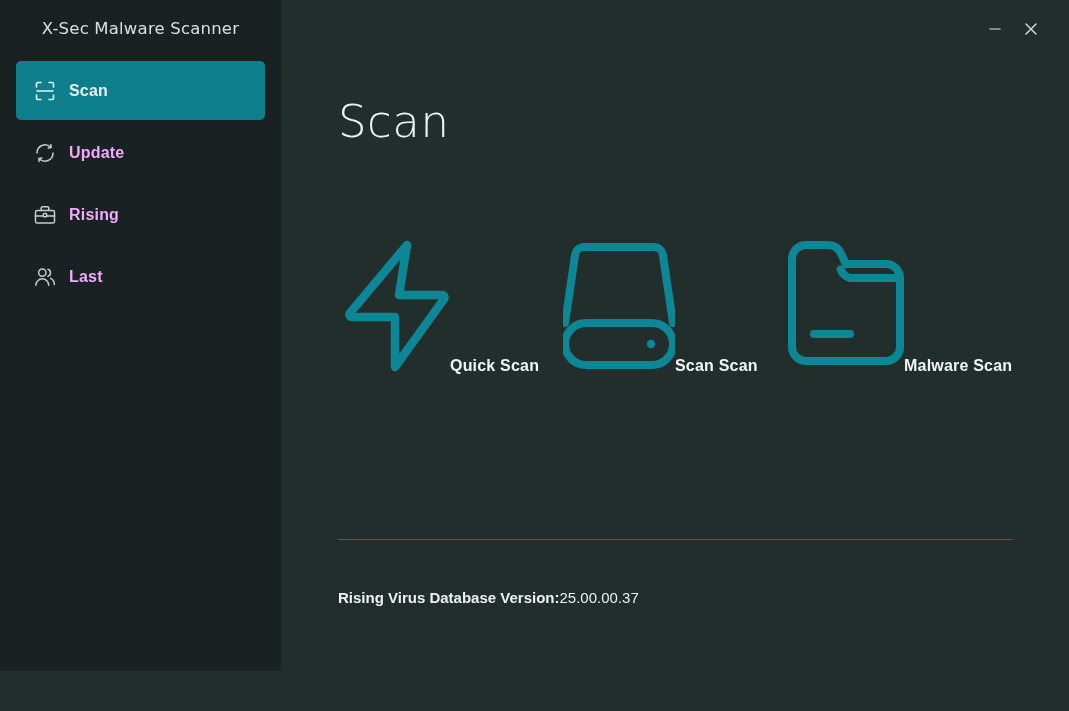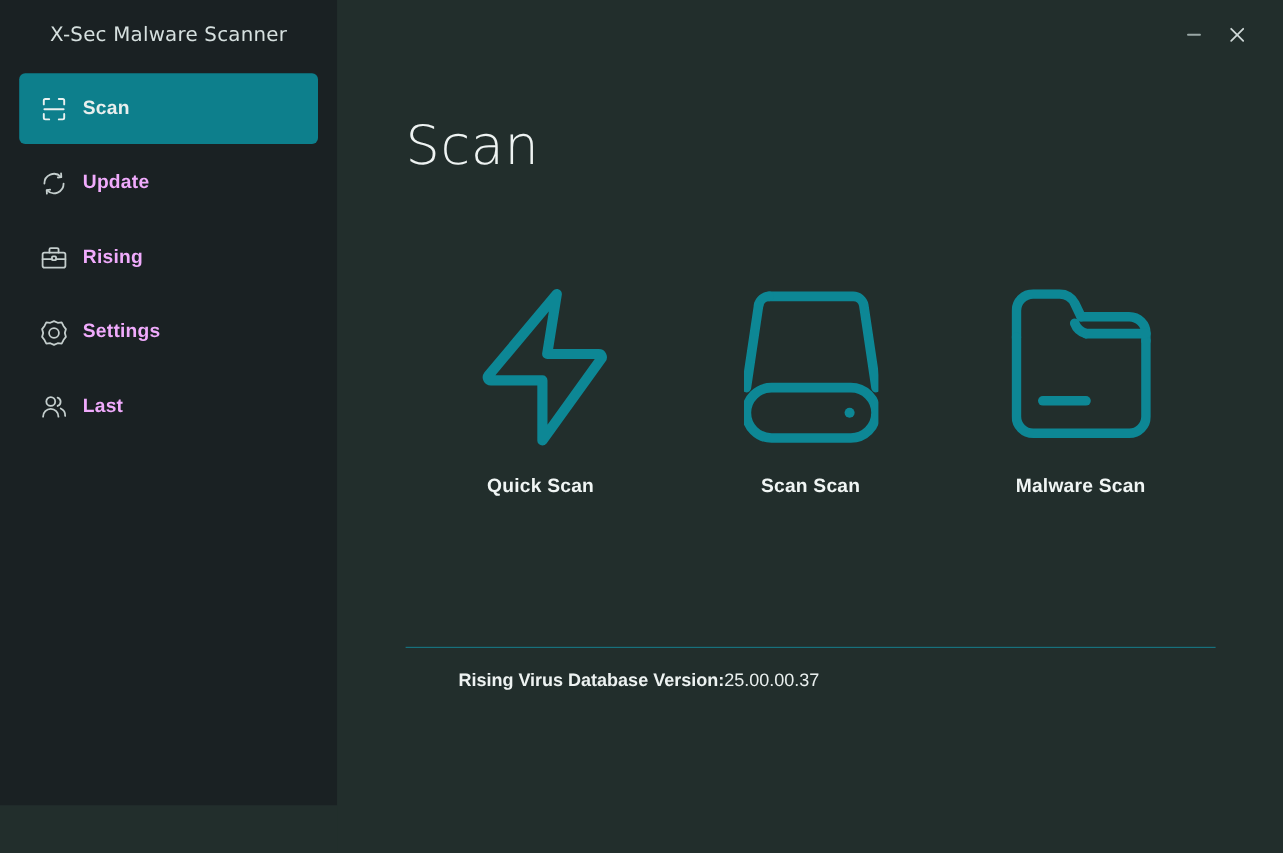--- a/index.html
+++ b/index.html
@@ -101,22 +101,22 @@
   .scan-options {
     position:absolute;
     left:57px;
     top:237px;
     width:675px;
     display:flex;
   }
   .scan-opt {
     width:225px;
     display:flex;
-    flex-direction:column;
-    align-items:center;
+    flex-direction:row;
+    align-items:flex-end;
     cursor:pointer;
   }
   .scan-opt .opt-icon {
     height:138px;
     display:flex;
     align-items:center;
     justify-content:center;
   }
   .scan-opt .opt-label {
     margin-top:22px;
@@ -132,23 +132,22 @@
     left:57px;
     top:539px;
     width:675px;
     height:1px;
     background:#17707c;
   }
 
   .info-block {
     position:absolute;
     left:57px;
-    top:559px;
+    top:589px;
     width:675px;
-    margin-left:44px;
   }
   .info-row {
     font-size:15px;
     color:#edf2f1;
     margin-bottom:17px;
     white-space:nowrap;
     user-select:none;
   }
   .info-row .k { font-weight:bold; }
   .info-row .v { font-weight:400; color:#e9efee; }
@@ -195,31 +194,20 @@
             <rect x="3.5" y="8.5" width="19" height="12.5" rx="1.6"></rect>
             <path d="M9.2 8.5 V5.9 A1.2 1.2 0 0 1 10.4 4.7 H15.6 A1.2 1.2 0 0 1 16.8 5.9 V8.5"></path>
             <rect x="11.3" y="11.6" width="3.4" height="3.2" rx="0.8"></rect>
             <path d="M3.5 14 H11.3"></path>
             <path d="M14.7 14 H22.5"></path>
           </svg>
         </span>
         <span class="nav-label">Rising</span>
       </div>
 
-      <div class="nav-item">
-        <span class="nav-icon">
-          <svg width="26" height="26" viewBox="0 0 26 26" fill="none" stroke="#c4cecd" stroke-width="1.5" stroke-linecap="round" stroke-linejoin="round">
-            <path d="M13 3.6 L16.1 5.0 L19.4 4.7 L20.9 7.6 L22.9 10.3 L22.0 13.5 L22.9 16.7
-                     L20.9 19.4 L19.4 22.3 L16.1 22.0 L13 23.4 L9.9 22.0 L6.6 22.3 L5.1 19.4
-                     L3.1 16.7 L4.0 13.5 L3.1 10.3 L5.1 7.6 L6.6 4.7 L9.9 5.0 Z"></path>
-            <circle cx="13" cy="13.5" r="4.1"></circle>
-          </svg>
-        </span>
-        <span class="nav-label">Settings</span>
-      </div>
 
       <div class="nav-item">
         <span class="nav-icon">
           <svg width="26" height="26" viewBox="0 0 26 26" fill="none" stroke="#c4cecd" stroke-width="1.5" stroke-linecap="round" stroke-linejoin="round">
             <circle cx="10.3" cy="8.6" r="3.7"></circle>
             <path d="M3.9 21.2 A6.4 6.4 0 0 1 16.7 21.2"></path>
             <path d="M16.0 5.3 A3.7 3.7 0 0 1 16.0 12.3"></path>
             <path d="M18.6 14.4 A6.4 6.4 0 0 1 22.3 20.6"></path>
           </svg>
         </span>

